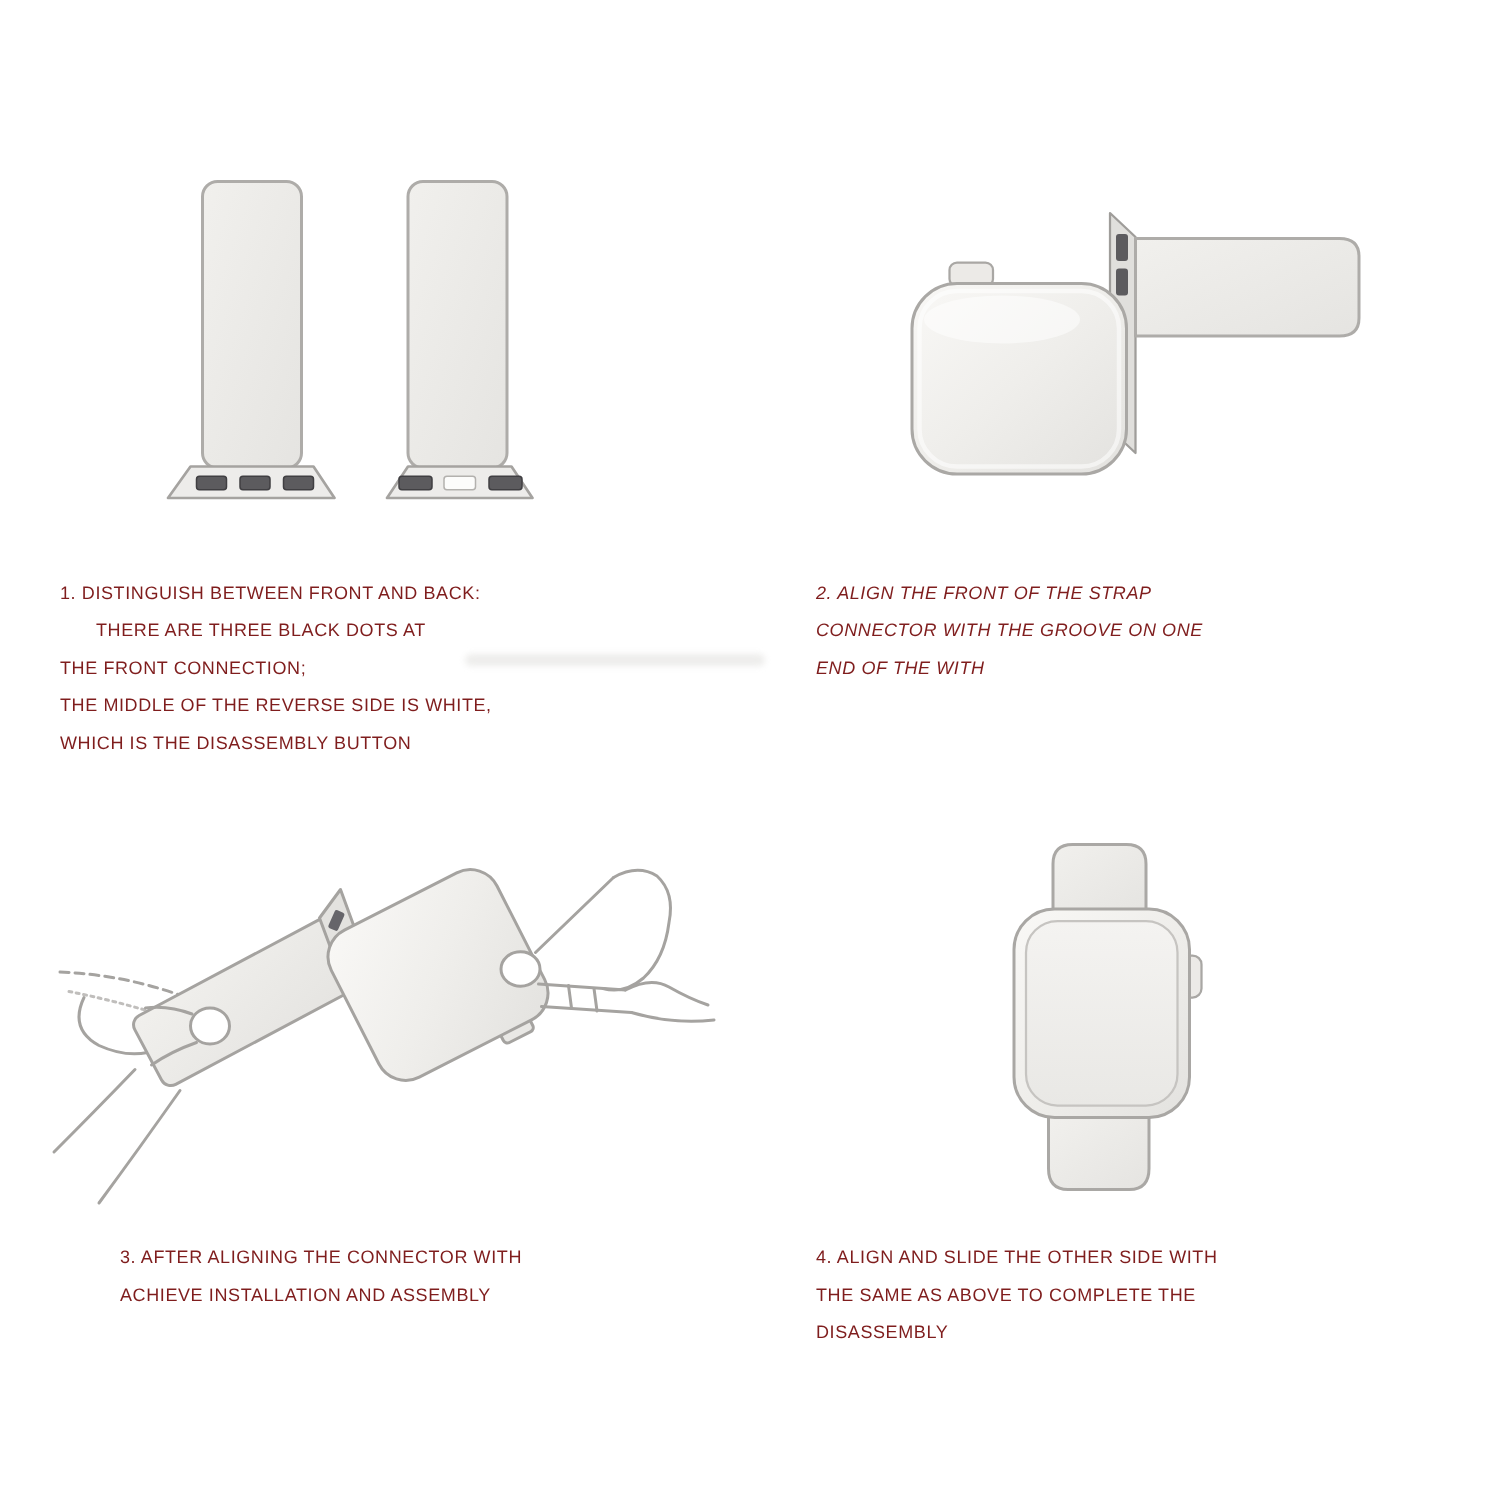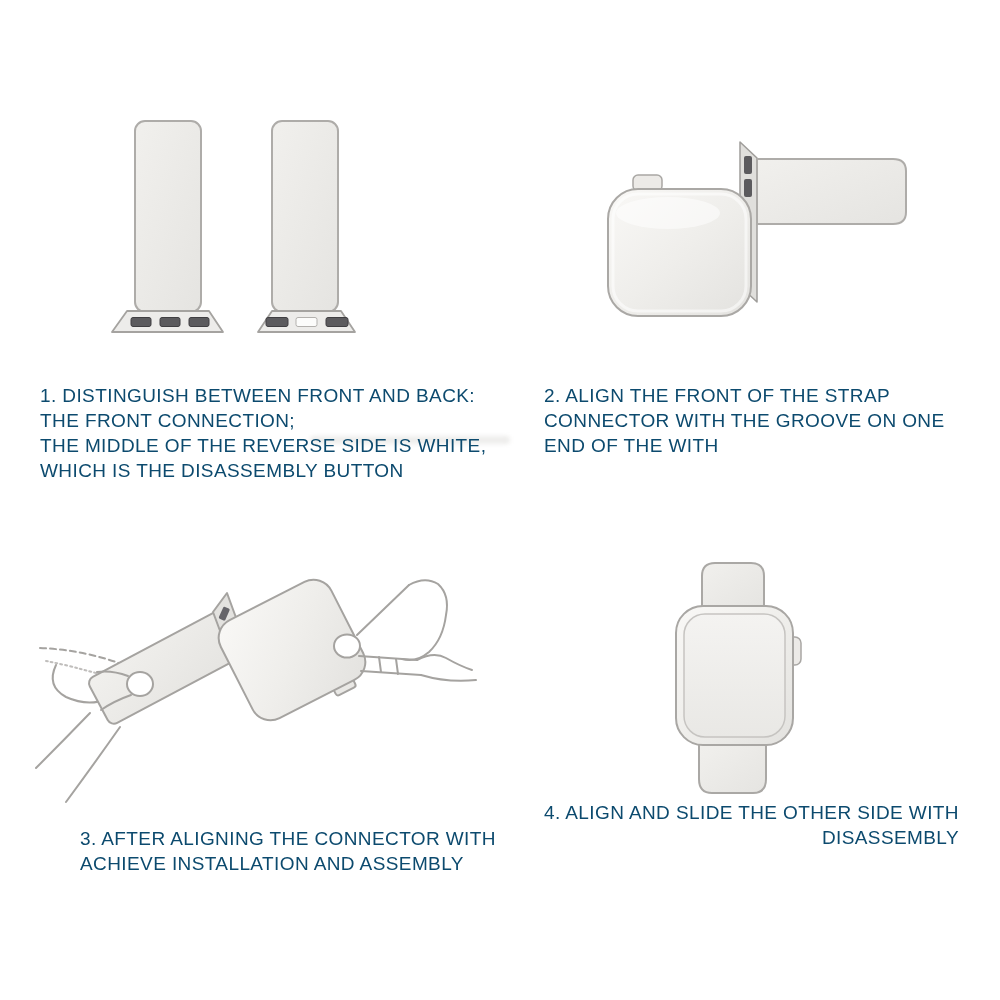--- a/index.html
+++ b/index.html
@@ -1,21 +1,21 @@
 <!DOCTYPE html>
 <html><head>
 <meta charset="utf-8">
 <style>
   html,body{margin:0;padding:0;}
   body{
     width:1000px;height:1000px;position:relative;background:#ffffff;
     font-family:"Liberation Sans", sans-serif;overflow:hidden;
   }
   .caption{
-    position:absolute;color:#0c4a6e;font-size:19px;line-height:25px;
+    position:absolute;color:#7f1d1d;font-size:12px;line-height:25px;
     letter-spacing:0.4px;white-space:nowrap;
   }
   .caption .indent{padding-left:24px;}
   #illustrations{position:absolute;left:0;top:0;}
   .ghost{
     position:absolute;background:#dcdbd8;opacity:.5;filter:blur(2px);
     border-radius:4px;
   }
 </style>
 </head>
@@ -97,32 +97,34 @@
     <rect x="786" y="637" width="15" height="28" rx="6" fill="#eceae7" stroke="#a9a7a4" stroke-width="1.5"></rect>
     <rect x="676" y="606" width="117" height="139" rx="27" fill="url(#gradWatch)" stroke="#a9a7a4" stroke-width="2"></rect>
     <rect x="684" y="614" width="101" height="123" rx="21" fill="url(#gradScreen)" stroke="#c6c4c1" stroke-width="1.5"></rect>
   </g>
 </svg>
 
 <div class="ghost" style="left:310px;top:436px;width:200px;height:8px;"></div>
 
 <div class="caption" style="left:40px;top:383px;">
   <div>1. DISTINGUISH BETWEEN FRONT AND BACK:</div>
+  <div class="indent">THERE ARE THREE BLACK DOTS AT</div>
   <div>THE FRONT CONNECTION;</div>
   <div>THE MIDDLE OF THE REVERSE SIDE IS WHITE,</div>
   <div>WHICH IS THE DISASSEMBLY BUTTON</div>
 </div>
 
-<div class="caption" style="left:544px;top:383px;">
+<div class="caption" style="left:544px;top:383px;font-style:italic;">
   <div>2. ALIGN THE FRONT OF THE STRAP</div>
   <div>CONNECTOR WITH THE GROOVE ON ONE</div>
   <div>END OF THE WITH</div>
 </div>
 
 <div class="caption" style="left:40px;top:826px;margin-left:40px;">
   <div>3. AFTER ALIGNING THE CONNECTOR WITH</div>
   <div>ACHIEVE INSTALLATION AND ASSEMBLY</div>
 </div>
 
-<div class="caption" style="left:544px;top:800px;text-align:right;">
+<div class="caption" style="left:544px;top:826px;">
   <div>4. ALIGN AND SLIDE THE OTHER SIDE WITH</div>
+  <div>THE SAME AS ABOVE TO COMPLETE THE</div>
   <div>DISASSEMBLY</div>
 </div>
 
 </body></html>

